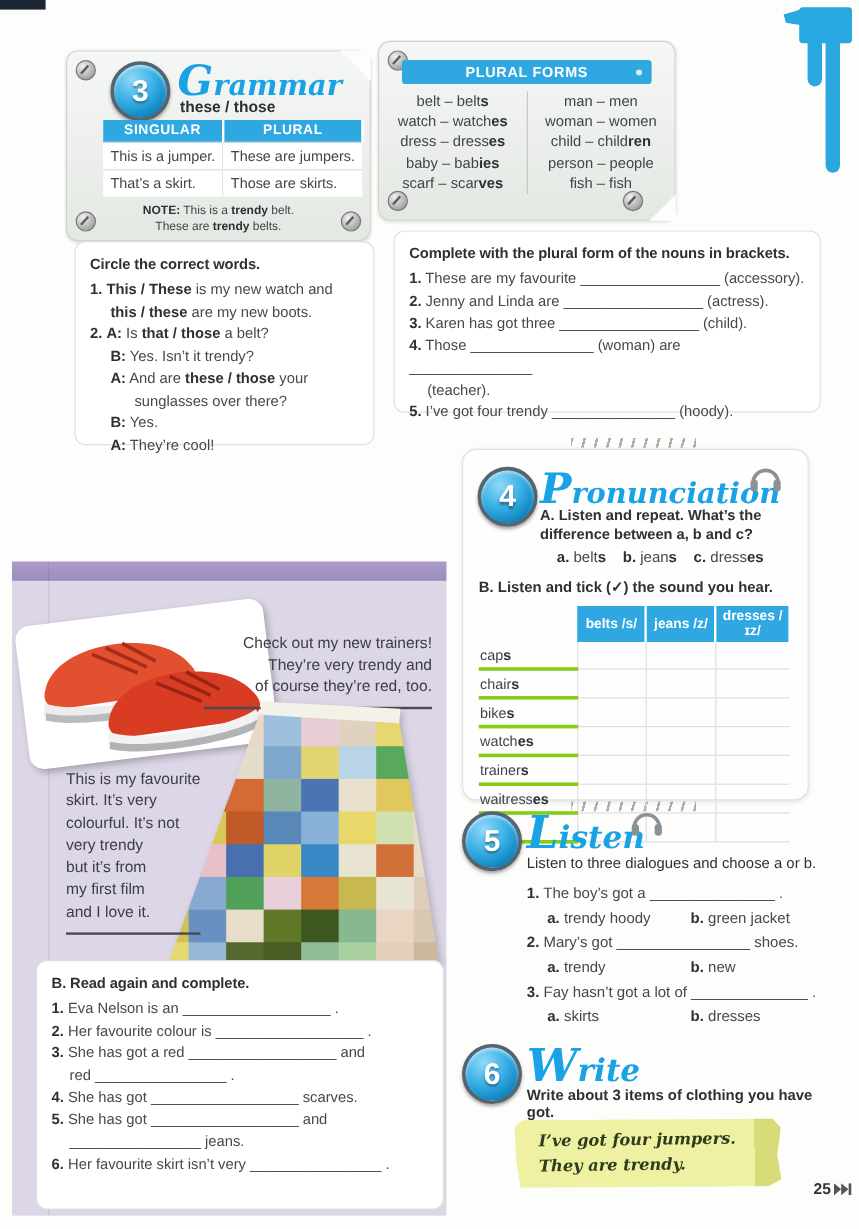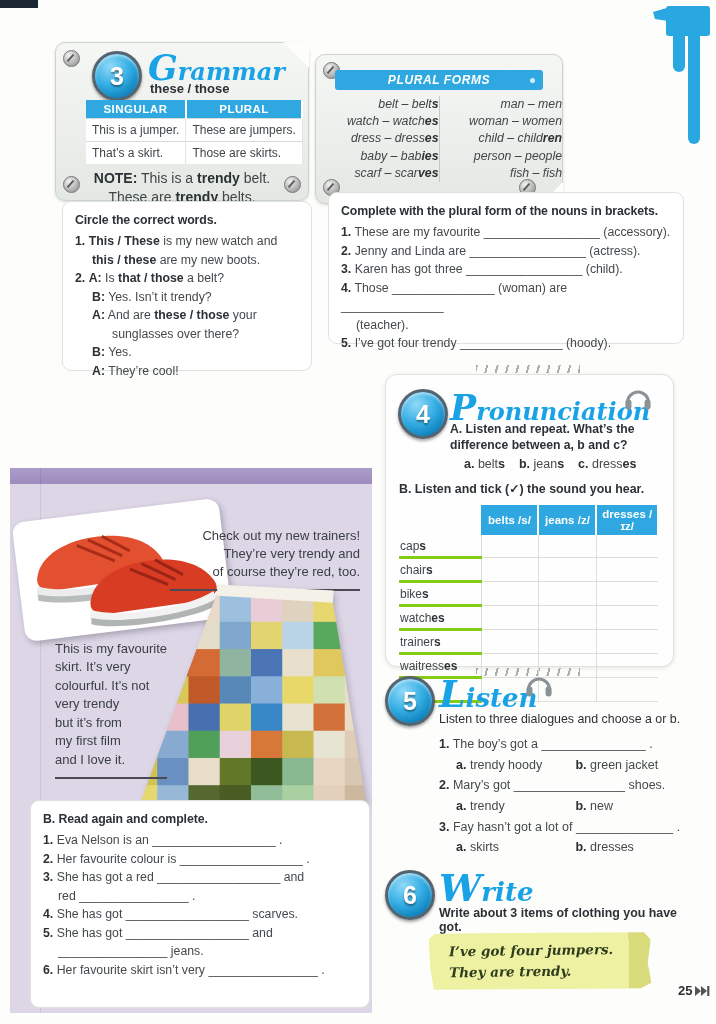--- a/index.html
+++ b/index.html
@@ -33,39 +33,39 @@
   .sec-title::first-letter{font-size:1.45em;}
 
   
   #grammar-card{left:55px;top:42px;width:252px;height:157px;}
   #grammar-sub{font-weight:bold;color:#2b3135;font-size:13px;}
   .gtable{border-collapse:collapse;font-size:12px;background:#fff;}
   .gtable th{background:#2fa8e1;color:#fff;font-size:11.5px;letter-spacing:.5px;
          padding:3px 12px;border-right:2px solid #fff;}
   .gtable td{padding:4px 6px;border-top:1px solid #d7dbd7;border-right:1px solid #e2e5e2;
          color:#3f4549;white-space:nowrap;}
-  .gnote{font-size:14px;color:#3f4549;text-align:center;line-height:1.35;}
+  .gnote{font-size:10px;color:#3f4549;text-align:center;line-height:1.35;}
 
   
   .exbox{position:absolute;background:#fff;border:1px solid #dfe3df;border-radius:9px;
          padding:9px 12px;font-size:12.3px;line-height:1.5;color:#44494d;}
   .exhead{font-weight:bold;color:#2b3135;margin-bottom:3px;letter-spacing:-.1px;}
   .hang{padding-left:17px;text-indent:-17px;}
   .sub{padding-left:17px;}
   .sub-hang{padding-left:37px;text-indent:-20px;}
   .indent{padding-left:15px;}
 
   
-  #plural-card{left:315px;top:54px;width:246px;height:148px;font-style:italic;}
+  #plural-card{left:315px;top:34px;width:246px;height:148px;}
   #plural-header{margin:15px auto 6px auto;width:208px;height:20px;background:#2fa8e1;
          border-radius:3px;color:#fff;font-weight:bold;font-size:12px;letter-spacing:.6px;
          display:flex;align-items:center;justify-content:center;position:relative;}
   #plural-header .dot{position:absolute;right:8px;width:5px;height:5px;border-radius:50%;background:#cfeefc;}
   .plural-cols{display:flex;font-size:12.3px;line-height:1.4;color:#3f4549;}
-  .plural-col{flex:1;text-align:right;}
+  .plural-col{flex:1;text-align:center;}
   .plural-col.left{border-right:1px solid #c3c9c3;}
 
   
   #pron-card{position:absolute;left:385px;top:374px;width:287px;height:291px;background:#fefefe;
          border:1px solid #e2e2e0;border-radius:12px;box-shadow:0 1px 4px rgba(0,0,0,.1);}
   .hatch{position:absolute;width:104px;height:8px;
          background:repeating-linear-gradient(105deg,#aab0aa 0 2px,transparent 2px 10px);}
   .tick-table{border-collapse:collapse;font-size:12px;}
   .tick-table th{background:#2fa8e1;color:#fff;font-size:11.5px;padding:3px 4px;
          border-right:2px solid #fff;font-weight:bold;}

